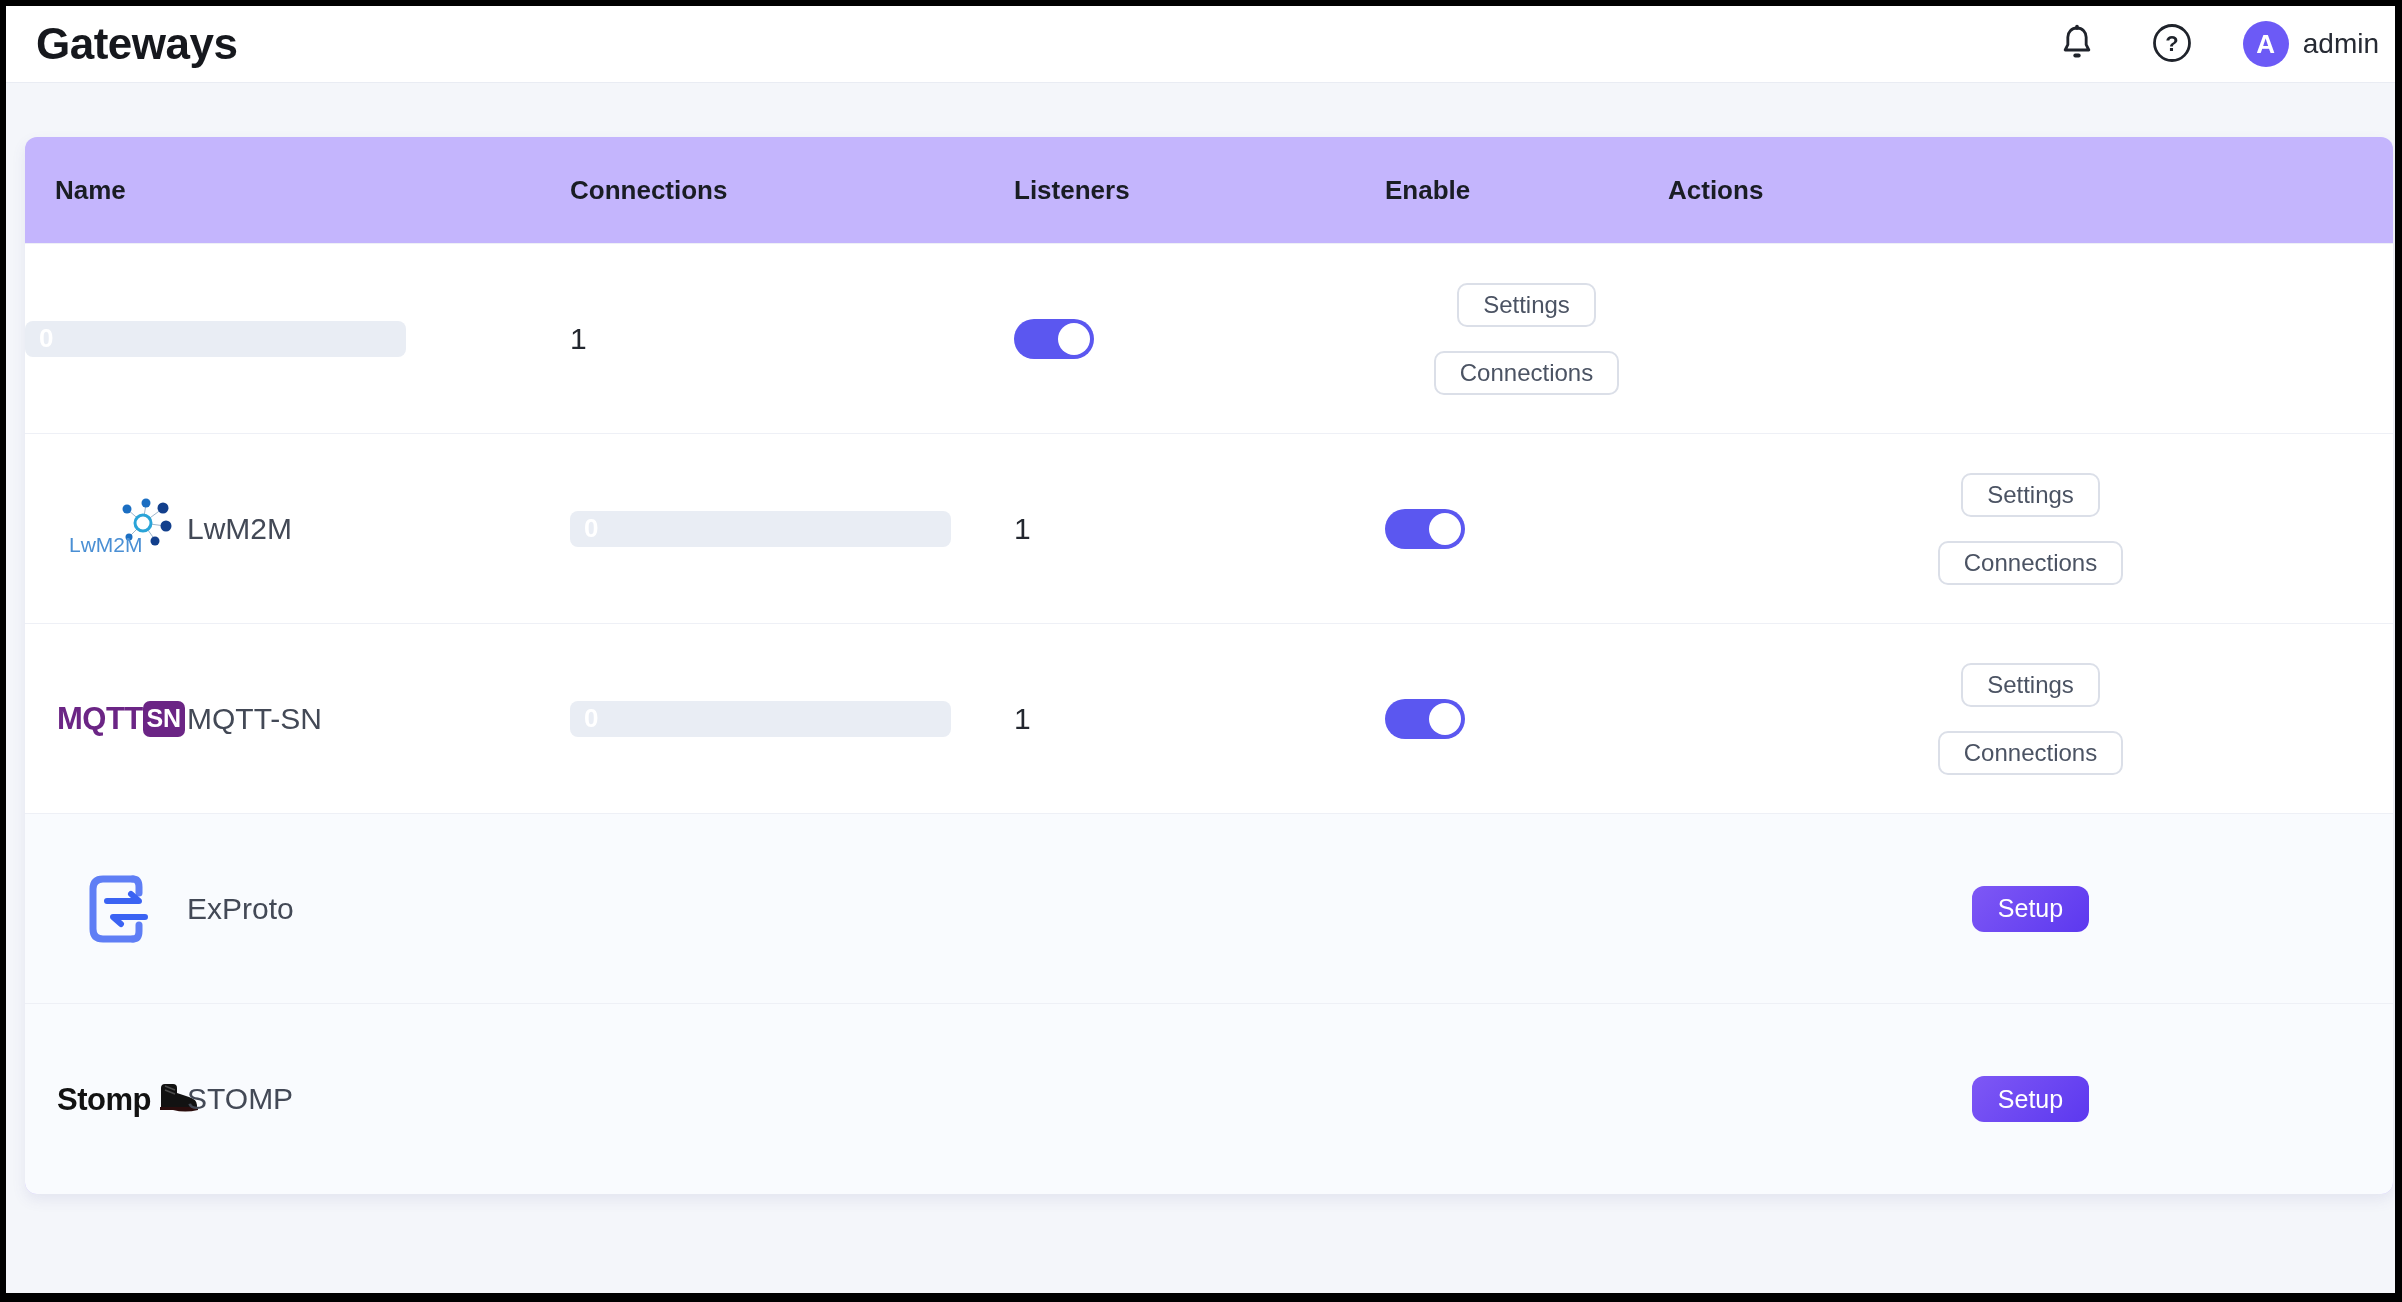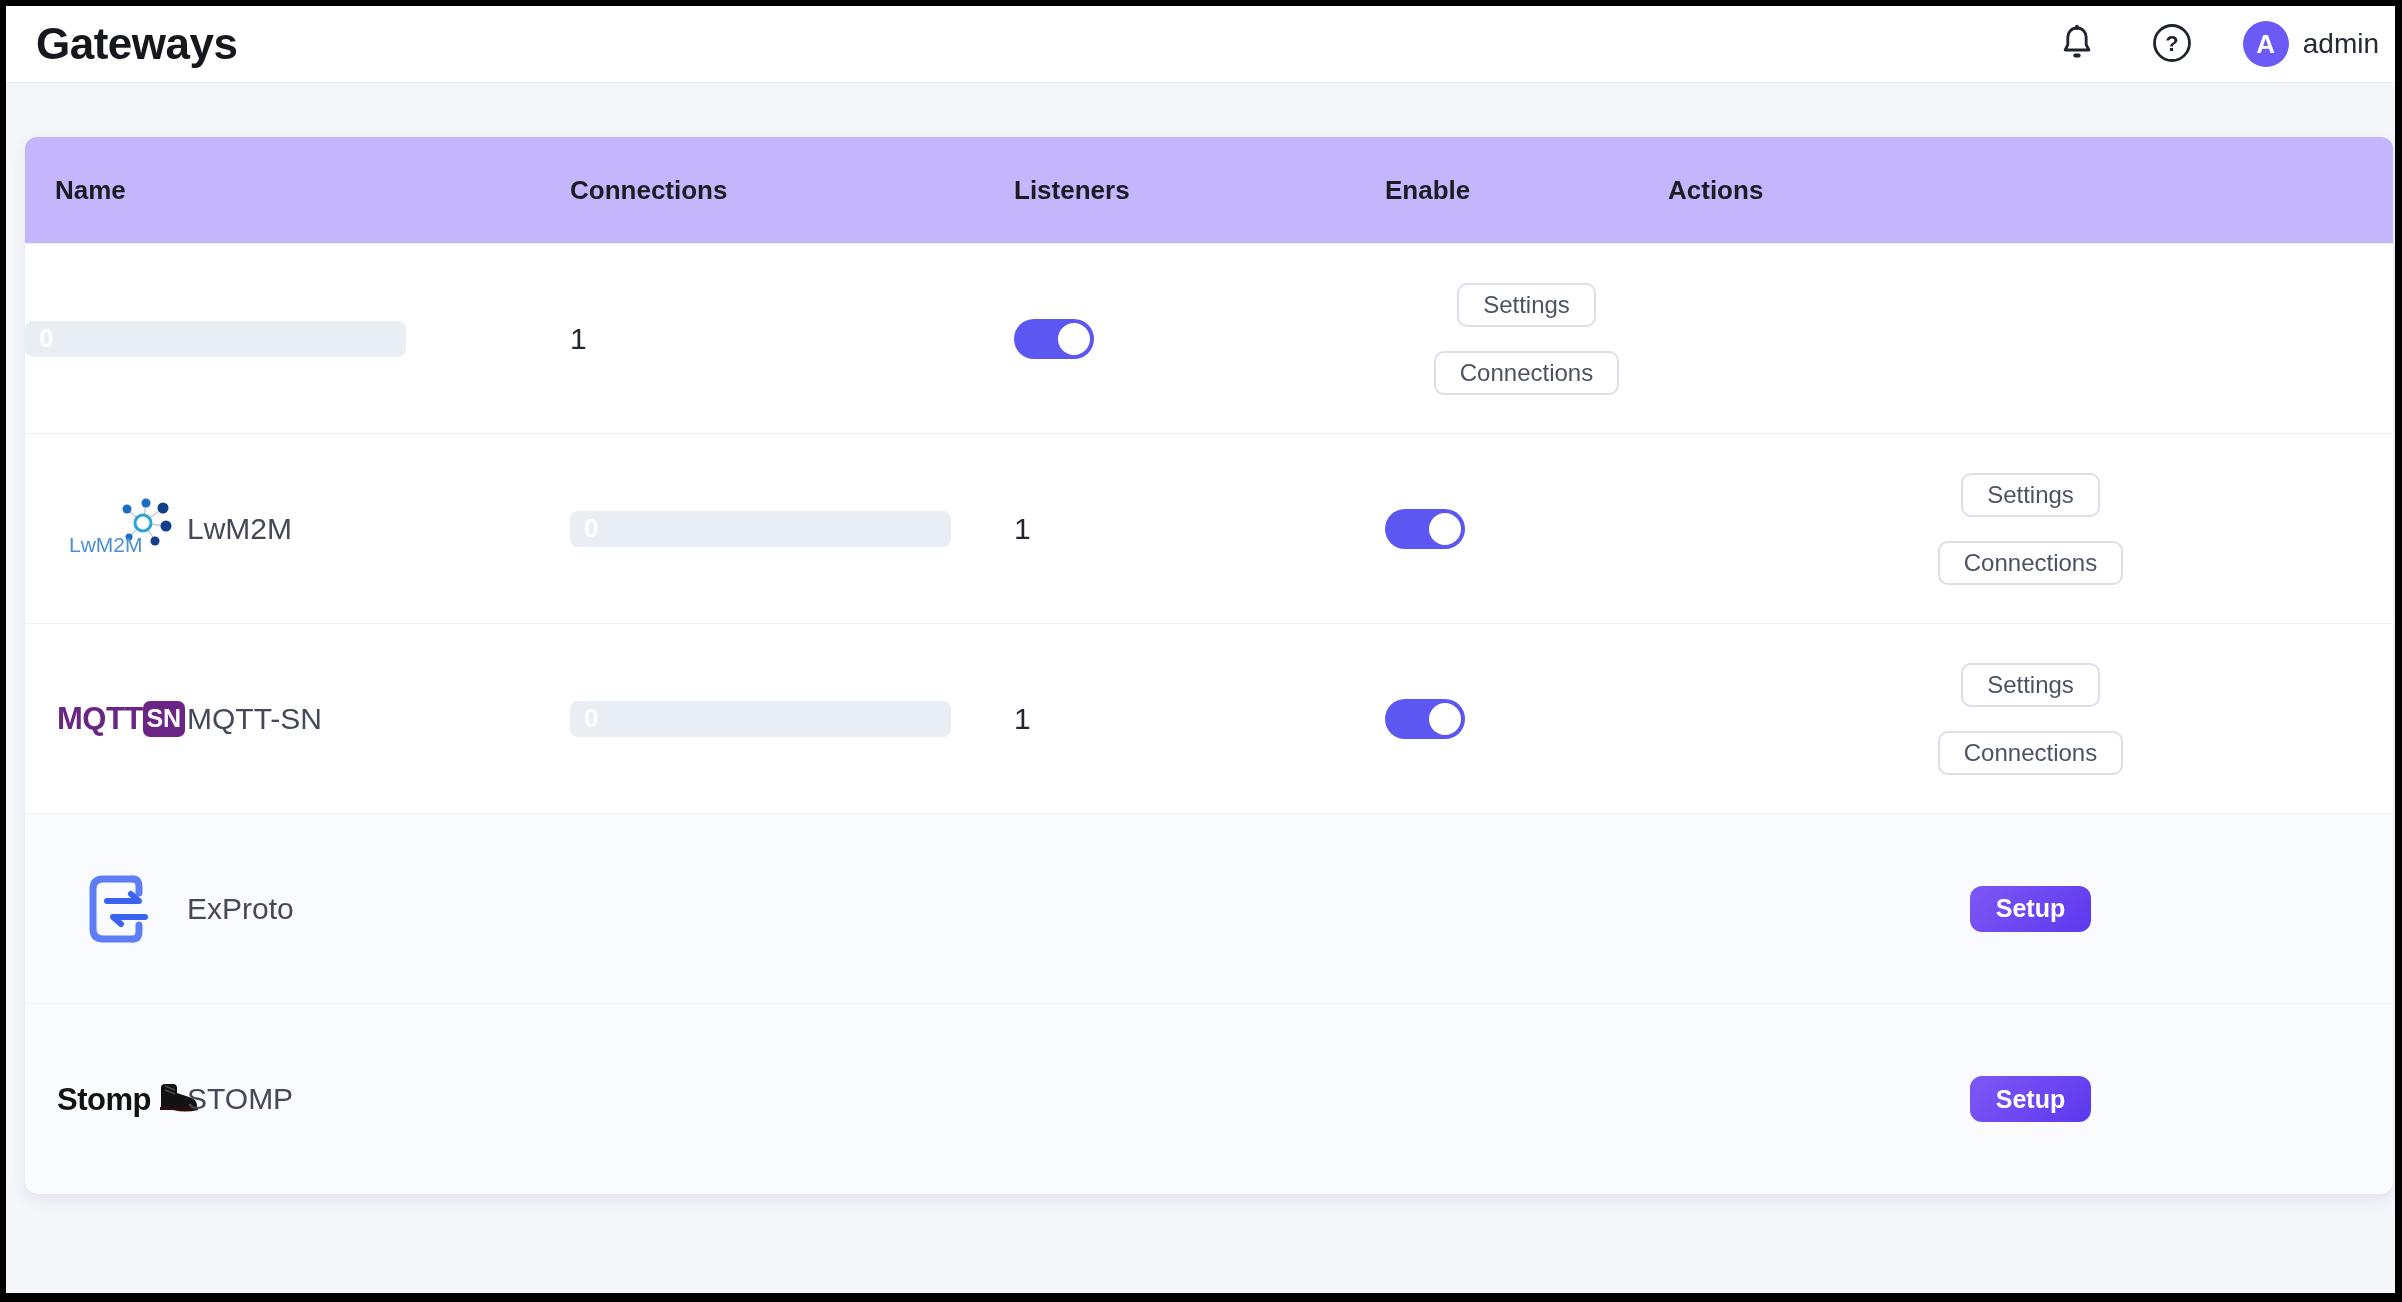--- a/index.html
+++ b/index.html
@@ -77,21 +77,21 @@
   .btn-plain {
     height:44px; padding:0 24px; background:#ffffff;
     border:2px solid #dbdfe8; border-radius:10px;
     font-size:24px; color:#4b5363; font-family:inherit; cursor:pointer;
     display:flex; align-items:center;
   }
   .btn-setup {
     height:46px; padding:0 26px; border:none; border-radius:12px;
     background:linear-gradient(135deg,#7e58f5 0%,#5c38ef 100%);
     color:#ffffff; font-size:25px; font-family:inherit; cursor:pointer;
-    display:flex; align-items:center;font-weight:bold;
+    display:flex; align-items:center;
   }
 
   
   .coap-badge {
     position:relative; width:50px; height:64px; background:#5e7cf3;
     border-radius:6px; display:flex; align-items:center; justify-content:center;
     margin-left:32px;
   }
   .coap-badge::before {
     content:""; position:absolute; left:10px; top:-9px; width:50px; height:64px;

